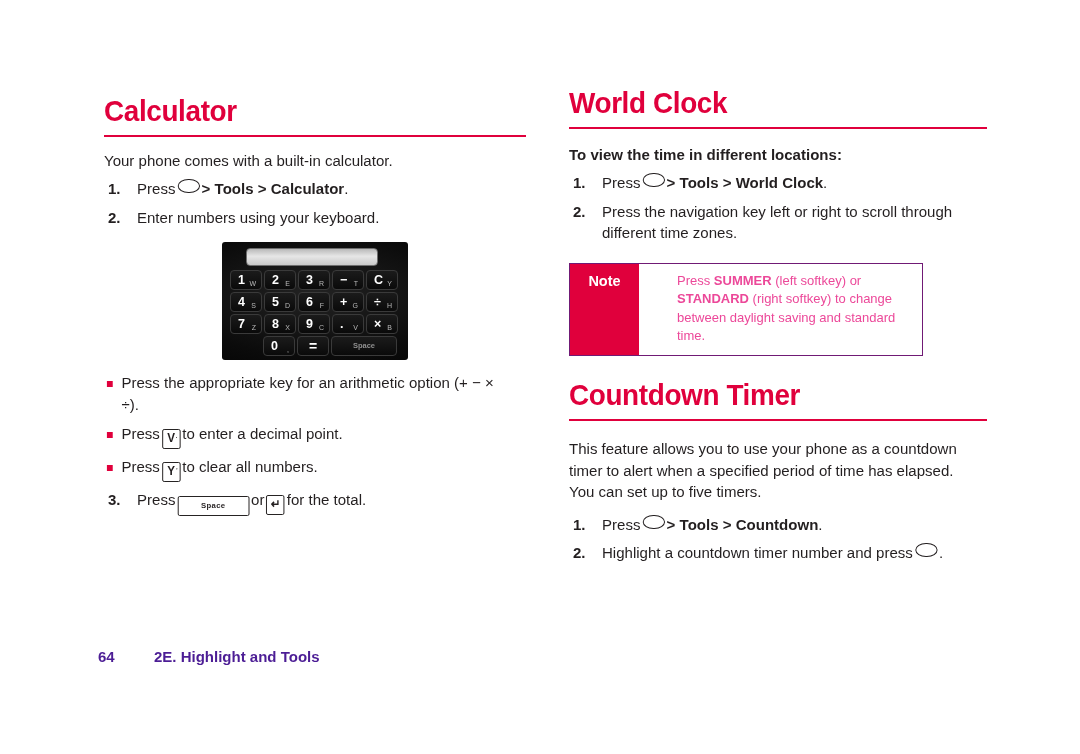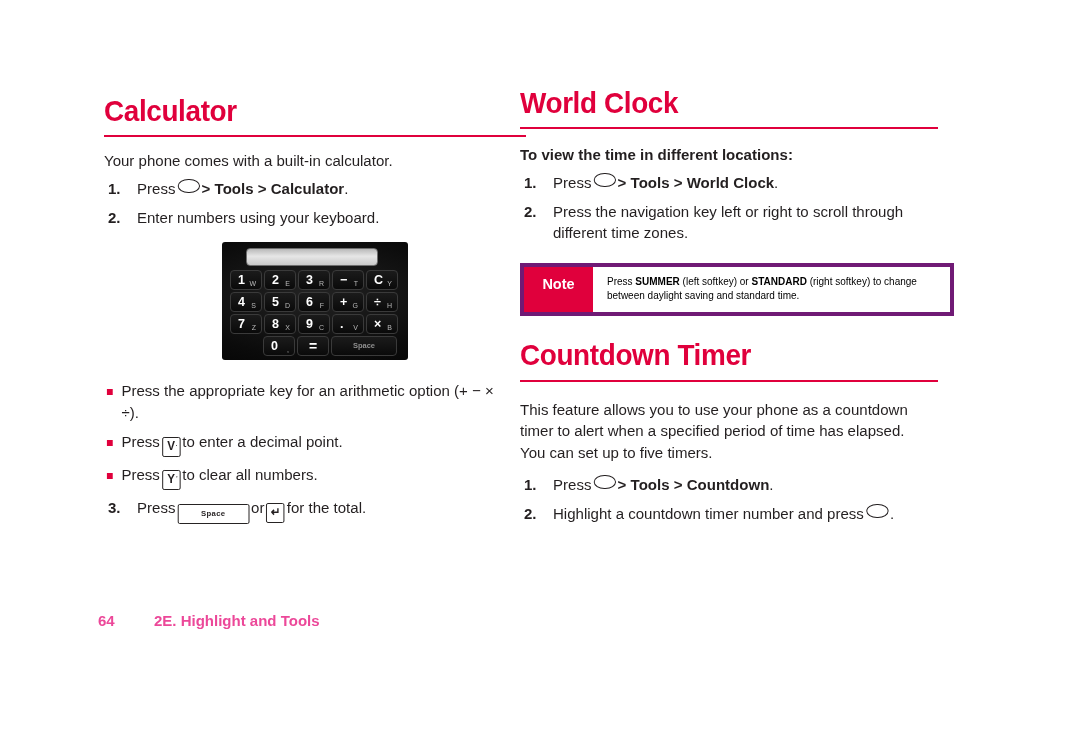--- a/index.html
+++ b/index.html
@@ -22,21 +22,21 @@
 
   
   .col-left {
     position: absolute;
     left: 104px;
     top: 96px;
     width: 422px;
   }
   .col-right {
     position: absolute;
-    left: 520px;
+    left: 569px;
     top: 88px;
     width: 418px;
   }
 
   
   .sec-title {
     font-size: 30px;
     font-weight: bold;
     color: #e0003c;
     letter-spacing: -0.4px;
@@ -94,21 +94,21 @@
     position: absolute;
     left: 4px;
     top: 0;
     font-weight: bold;
   }
   .b { font-weight: bold; }
 
   
   ul.bullets {
     list-style: none;
-    margin: 20px 0 0 0;
+    margin: 12px 0 0 0;
     padding: 0;
   }
   ul.bullets > li {
     position: relative;
     padding-left: 18px;
     font-size: 15.5px;
     line-height: 1.4;
     margin-top: 7px;
     transform: scaleX(0.97);
     transform-origin: left center;
@@ -250,55 +250,56 @@
     left: 0;
     right: 0;
     text-align: center;
     font-size: 14px;
   }
 
   
   .note {
     margin-top: 19px;
     display: flex;
-    border: 4px solid #701a75;
+    border: 1px solid #701a75;
     background: #ffffff;
-    width: 434px;
+    width: 354px;
     box-sizing: border-box;
   }
   .note-label {
     background: #e0003c;
     color: #ffffff;
     font-size: 14.5px;
     font-weight: bold;
     width: 69px;
     min-width: 69px;
     display: flex;
     align-items: flex-start;
     justify-content: center;
     padding-top: 9px;
     box-sizing: border-box;
   }
   .note-body {
     padding: 8px 10px 9px 14px;
-    font-size: 10px;
+    font-size: 13px;
     line-height: 1.42;
-    color: #000000;
+    color: #ec4899;
+    margin-left: 24px;
   }
 
   
   .footer {
     position: absolute;
     left: 98px;
-    top: 612px;
+    top: 648px;
     display: flex;
     align-items: baseline;
     font-size: 15px;
     font-weight: bold;
-    color: #ec4899;
+    color: #4c1d95;
   }
   .footer .pg {
     width: 56px;
   }
 </style>
 </head>
 <body>
 
 <div class="page">
 

